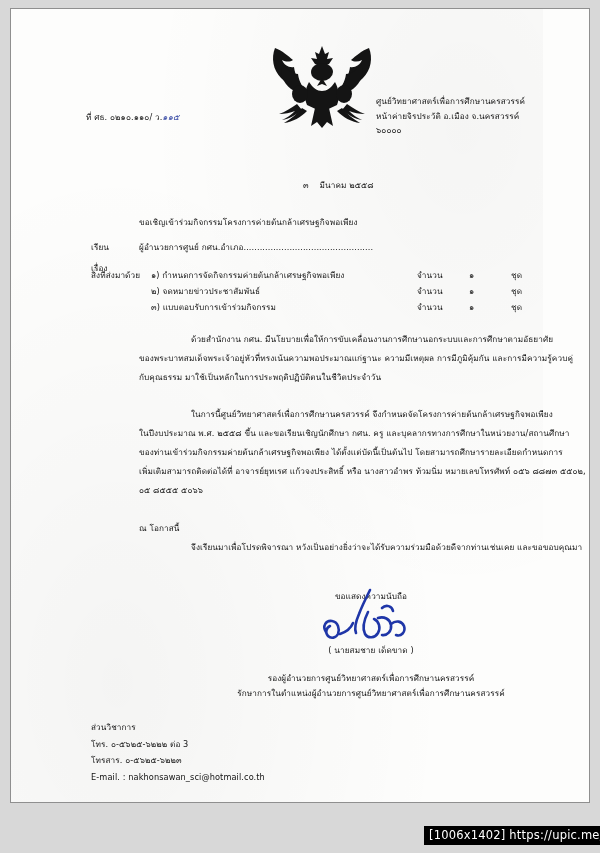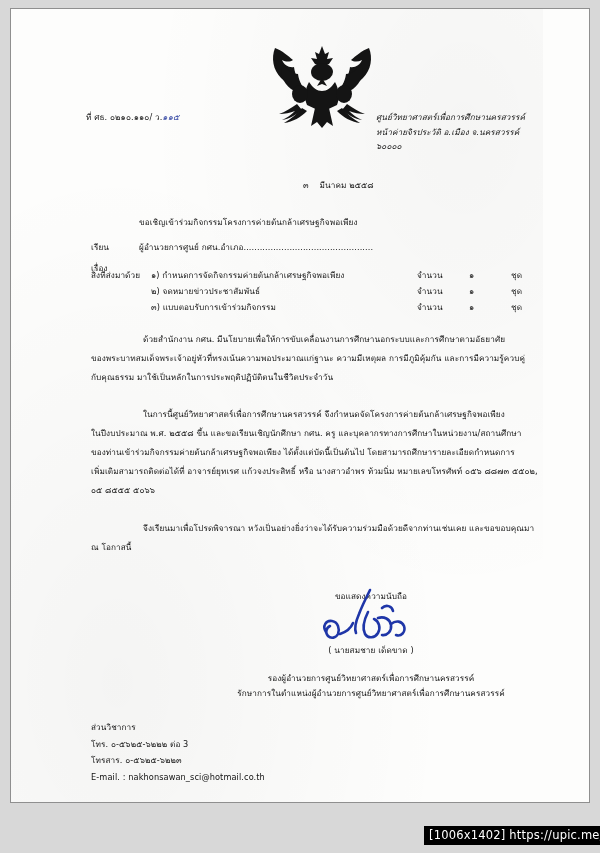--- a/index.html
+++ b/index.html
@@ -70,22 +70,21 @@
     left: 75px;
     top: 104px;
   }
   .hand-blue {
     color: #2b3fa0;
     font-style: italic;
   }
   #org-block {
     position: absolute;
     left: 365px;
-    top: 104px;
-    font-style: italic;
+    top: 88px;
   }
   #org-block div { margin-bottom: 6.5px; }
 
   #date-line {
     position: absolute;
     left: 292px;
     top: 172px;
   }
 
   
@@ -124,20 +123,21 @@
 
   
   .para {
     position: absolute;
     left: 80px;
     width: 450px;
   }
   .para .pline {
     height: 19px;
     white-space: nowrap;
+    margin-left: 48px;
   }
   .para .pline.indent { padding-left: 52px; }
 
   #para-1 { top: 326px; }
   #para-2 { top: 401px; }
   #para-3 { top: 515px; }
 
   
   #sig-block {
     position: absolute;
@@ -274,22 +274,22 @@
 
       <div id="para-2" class="para">
         <div class="pline doc-text indent">ในการนี้ศูนย์วิทยาศาสตร์เพื่อการศึกษานครสวรรค์ จึงกำหนดจัดโครงการค่ายต้นกล้าเศรษฐกิจพอเพียง</div>
         <div class="pline doc-text">ในปีงบประมาณ พ.ศ. ๒๕๕๘ ขึ้น และขอเรียนเชิญนักศึกษา กศน. ครู และบุคลากรทางการศึกษาในหน่วยงาน/สถานศึกษา</div>
         <div class="pline doc-text">ของท่านเข้าร่วมกิจกรรมค่ายต้นกล้าเศรษฐกิจพอเพียง ได้ตั้งแต่บัดนี้เป็นต้นไป โดยสามารถศึกษารายละเอียดกำหนดการ</div>
         <div class="pline doc-text">เพิ่มเติมสามารถติดต่อได้ที่ อาจารย์ยุทเรศ แก้วจงประสิทธิ์ หรือ นางสาวอำพร ท้วมนิ่ม หมายเลขโทรศัพท์ ๐๕๖ ๘๘๗๓ ๕๕๐๒,</div>
         <div class="pline doc-text">๐๕ ๘๕๕๕ ๕๐๖๖</div>
       </div>
 
       <div id="para-3" class="para">
+        <div class="pline doc-text">ณ โอกาสนี้</div>
         <div class="pline doc-text indent">จึงเรียนมาเพื่อโปรดพิจารณา หวังเป็นอย่างยิ่งว่าจะได้รับความร่วมมือด้วยดีจากท่านเช่นเคย และขอขอบคุณมา</div>
-        <div class="pline doc-text">ณ โอกาสนี้</div>
       </div>
 
       <div id="sig-block">
         <div id="sig-respect" class="doc-text">ขอแสดงความนับถือ</div>
 
         <div id="signature-mark">
           <svg width="150" height="60" viewBox="0 0 150 60" xmlns="http://www.w3.org/2000/svg">
             <g fill="none" stroke="#1f36a8" stroke-width="2.6" stroke-linecap="round" stroke-linejoin="round">
               <path d="M74 2 C70 10 66 18 63 26 C60 33 58 40 60 45"></path>
               <path d="M30 44 C26 38 30 32 36 33 C42 34 44 41 42 46 C40 50 35 51 32 48 C29 45 30 40 34 38"></path>

